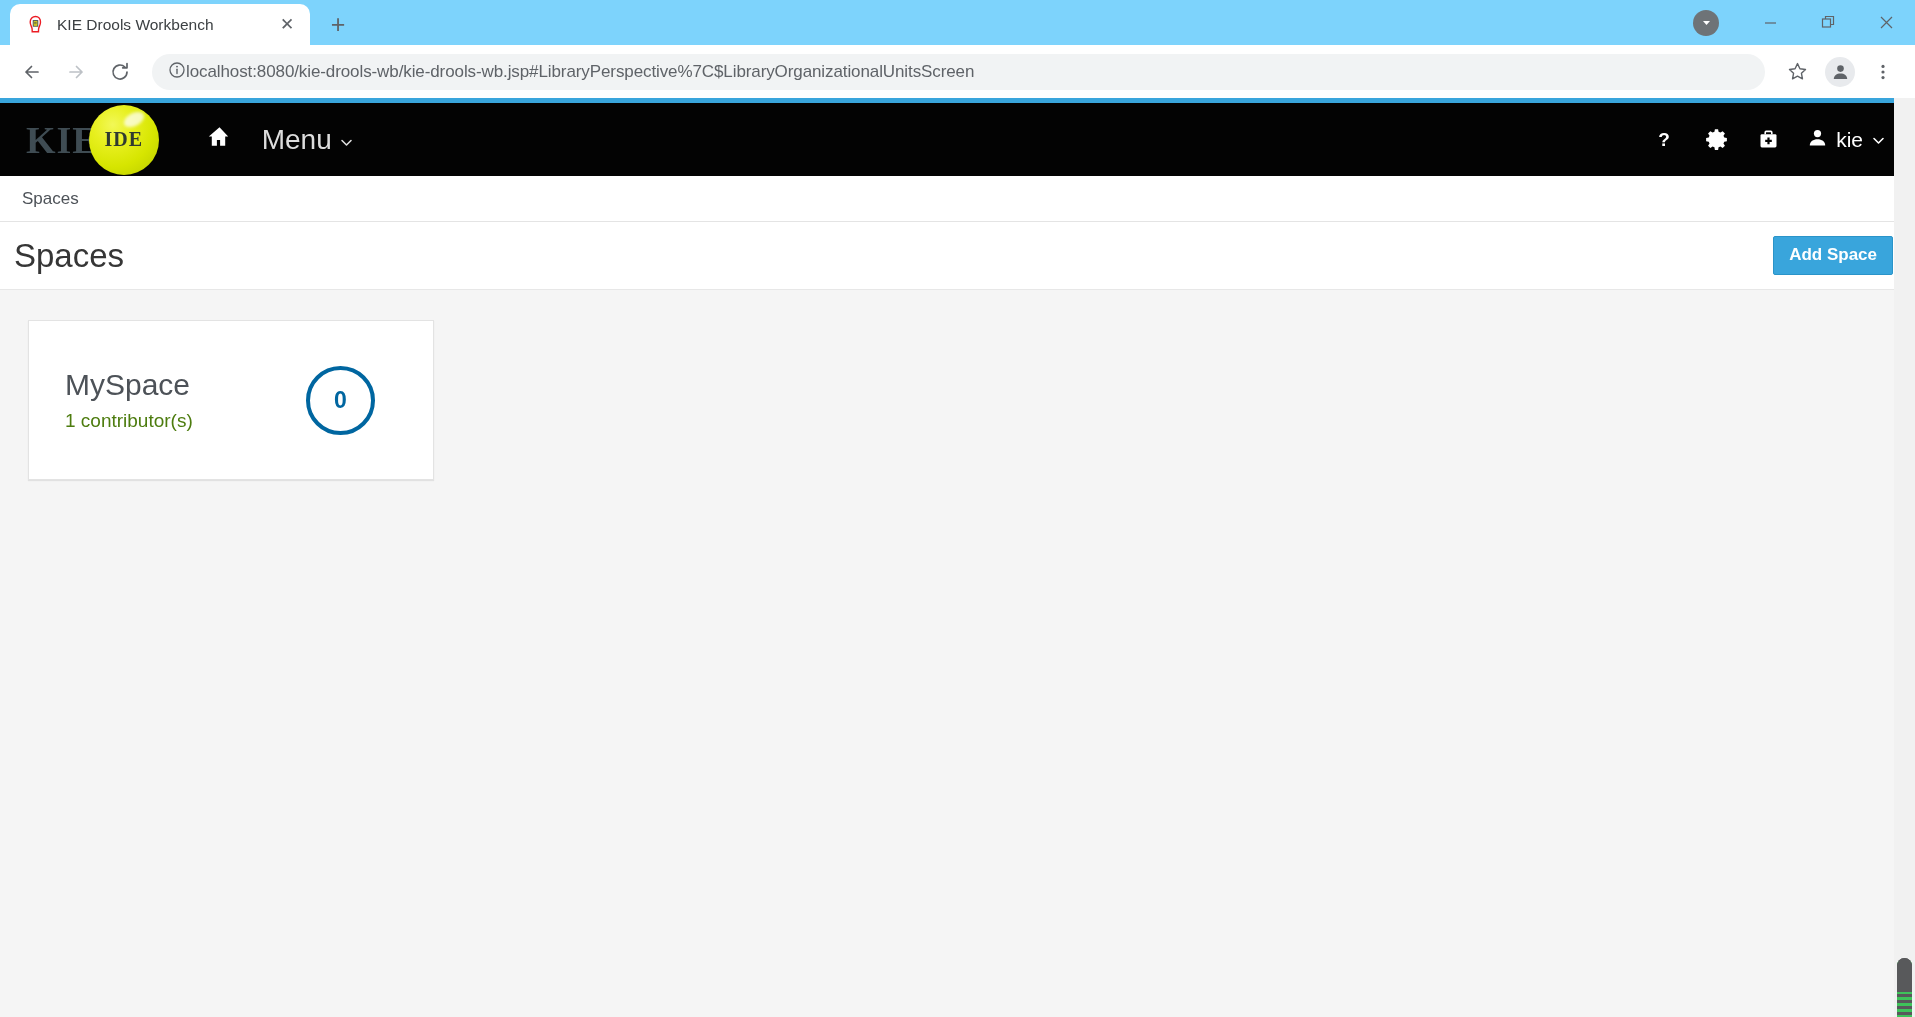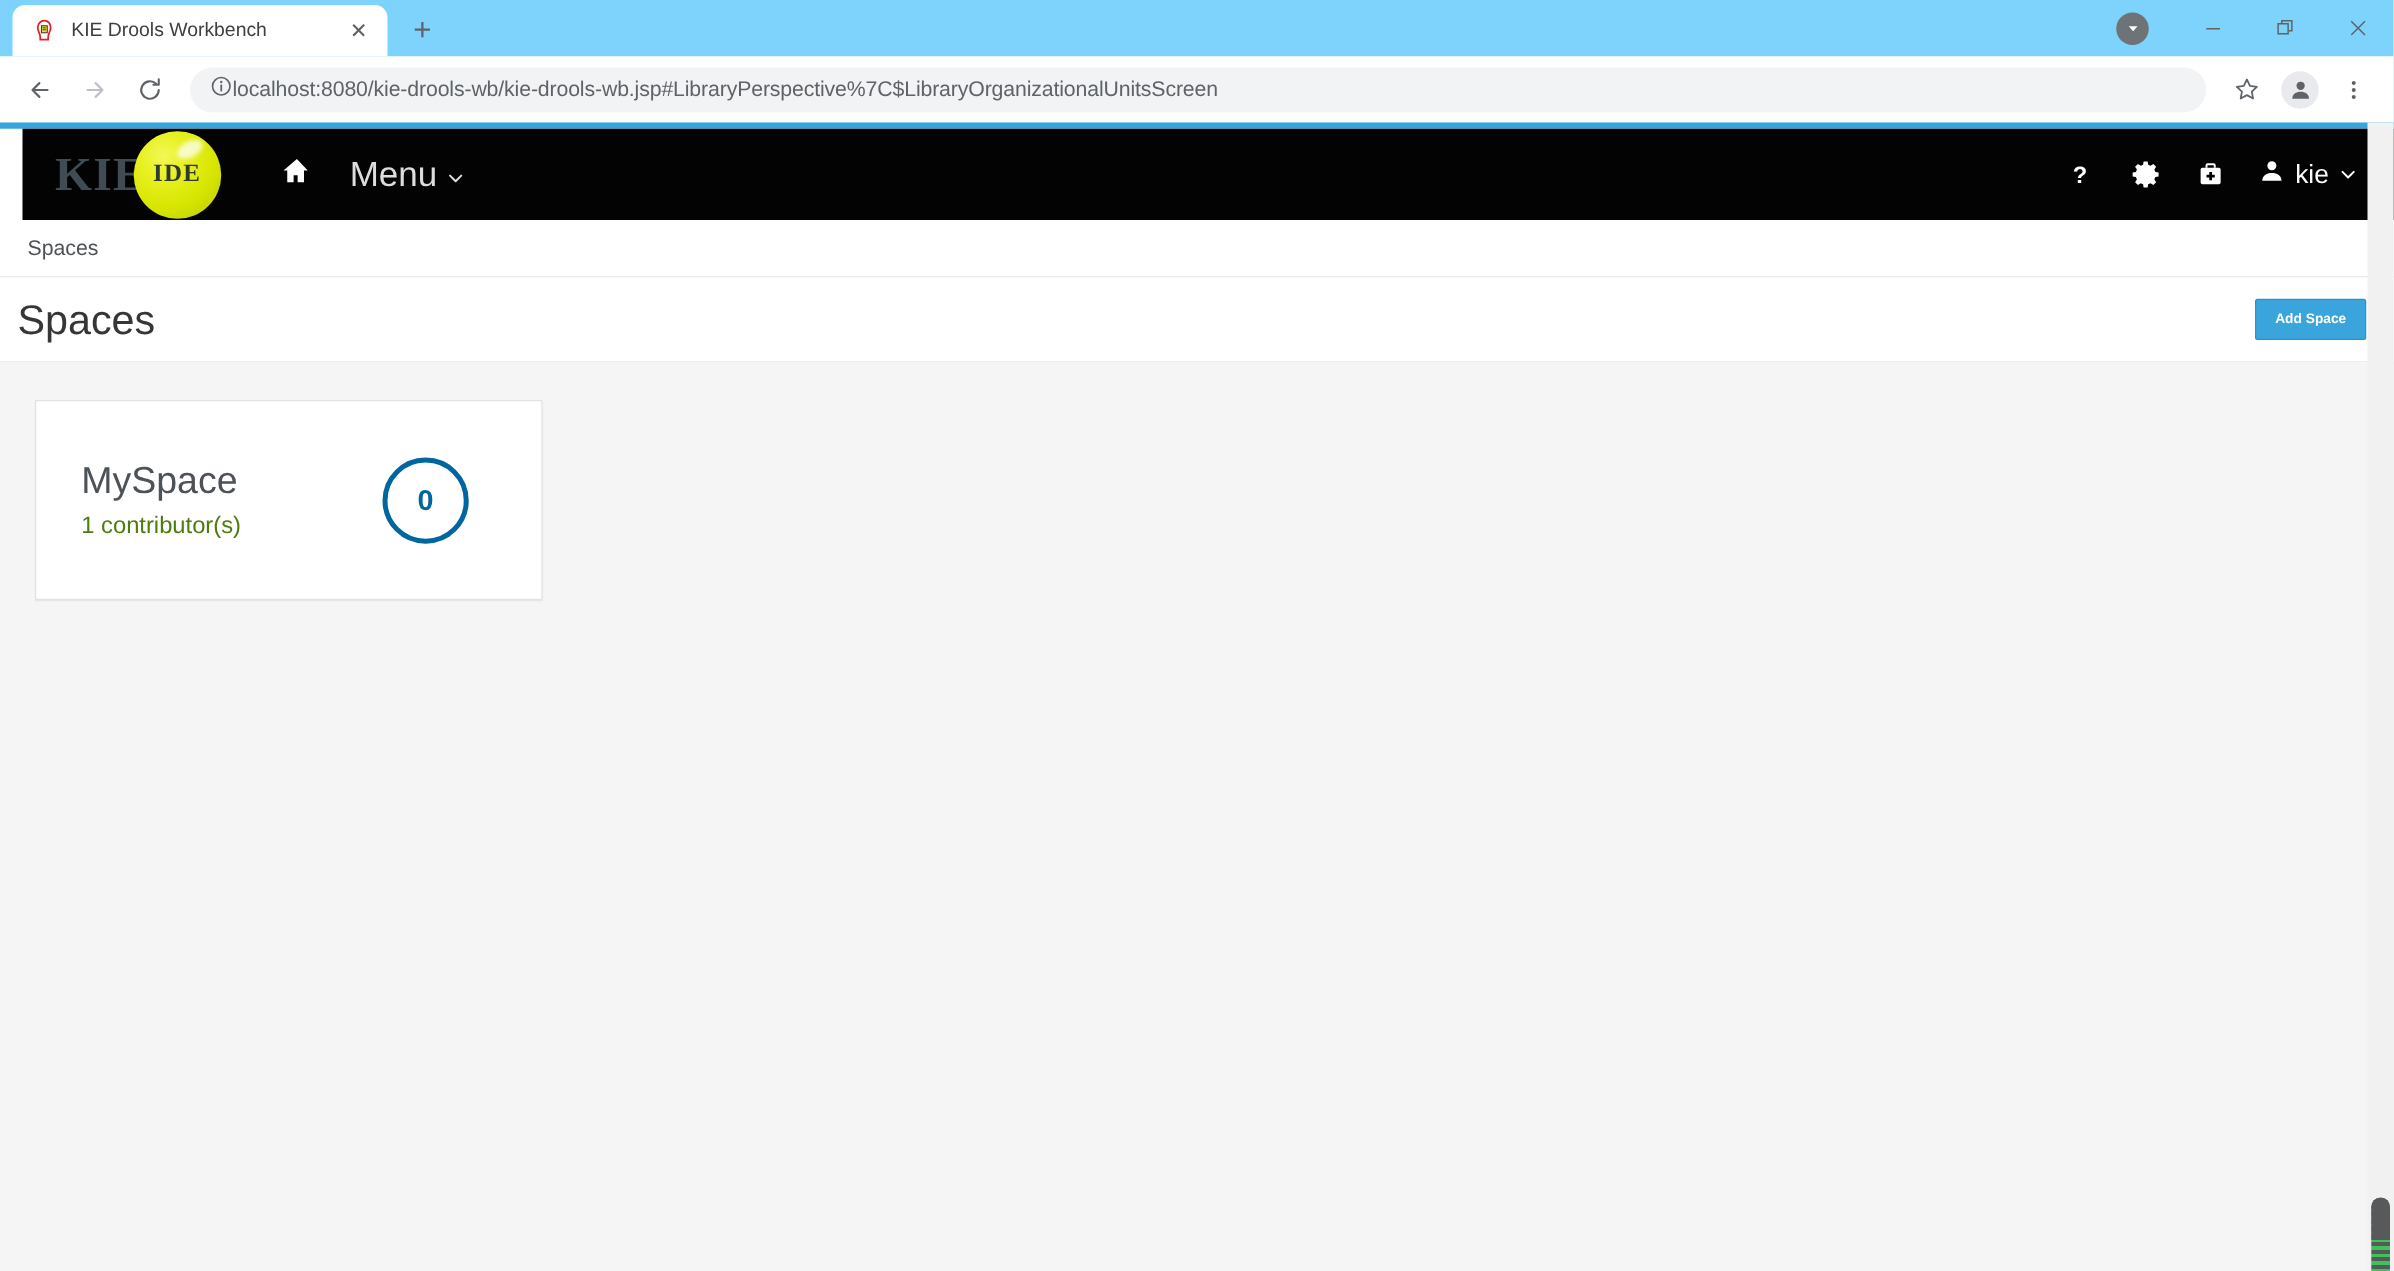--- a/index.html
+++ b/index.html
@@ -131,21 +131,20 @@
 
   .blue-rule { height: 5px; background: #39a5dc; width: 100%; }
 
   .navbar {
     height: 73px;
     background: #030303;
     display: flex;
     align-items: center;
     padding: 0 24px 0 26px;
     position: relative;
-    margin-left: 18px;
   }
   .brand {
     display: flex;
     align-items: center;
     height: 73px;
     margin-right: 34px;
   }
   .brand-kie {
     font-family: "Liberation Serif", serif;
     font-size: 38px;
@@ -234,21 +233,21 @@
   }
   .page-title {
     font-size: 33px;
     font-weight: 400;
     color: #363636;
   }
   .btn-primary {
     background: #39a5dc;
     border: 1px solid #2a94c9;
     color: #ffffff;
-    font-size: 11px;
+    font-size: 17px;
     font-weight: 700;
     padding: 9px 15px;
     border-radius: 2px;
     line-height: 1.1;
     font-family: "Liberation Sans", sans-serif;
   }
 
   .content {
     background: #f5f5f5;
     height: 740px;

